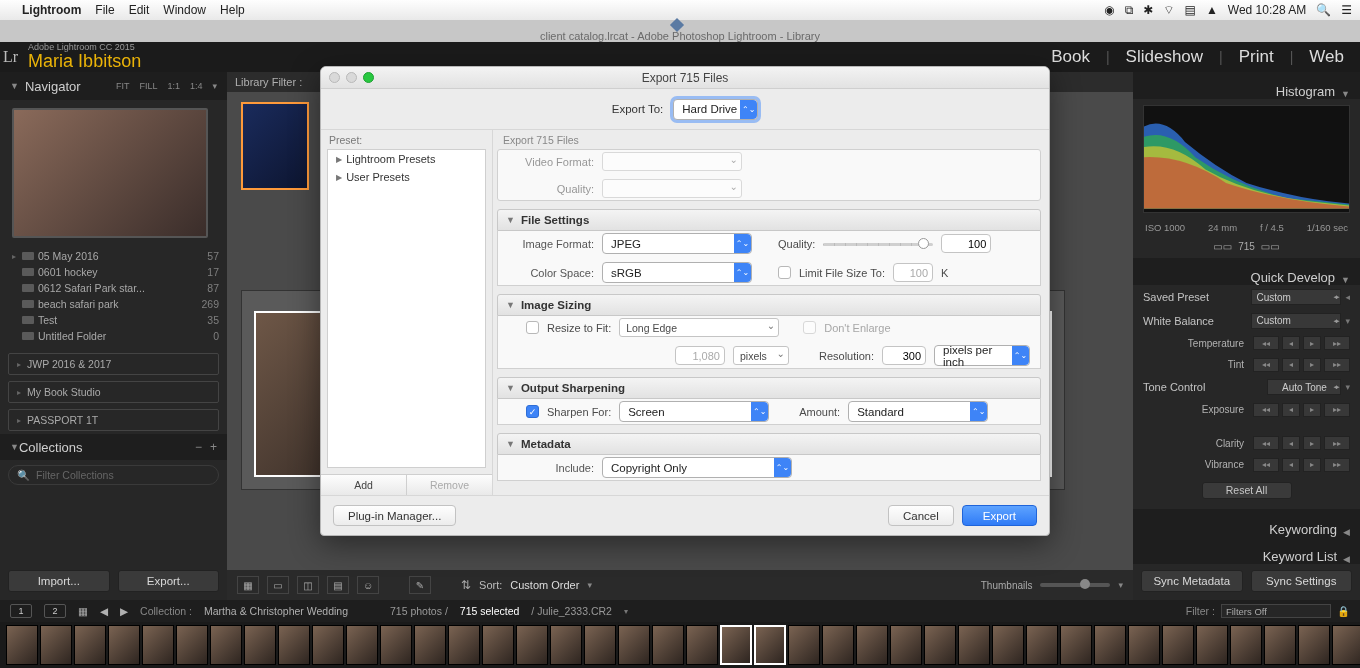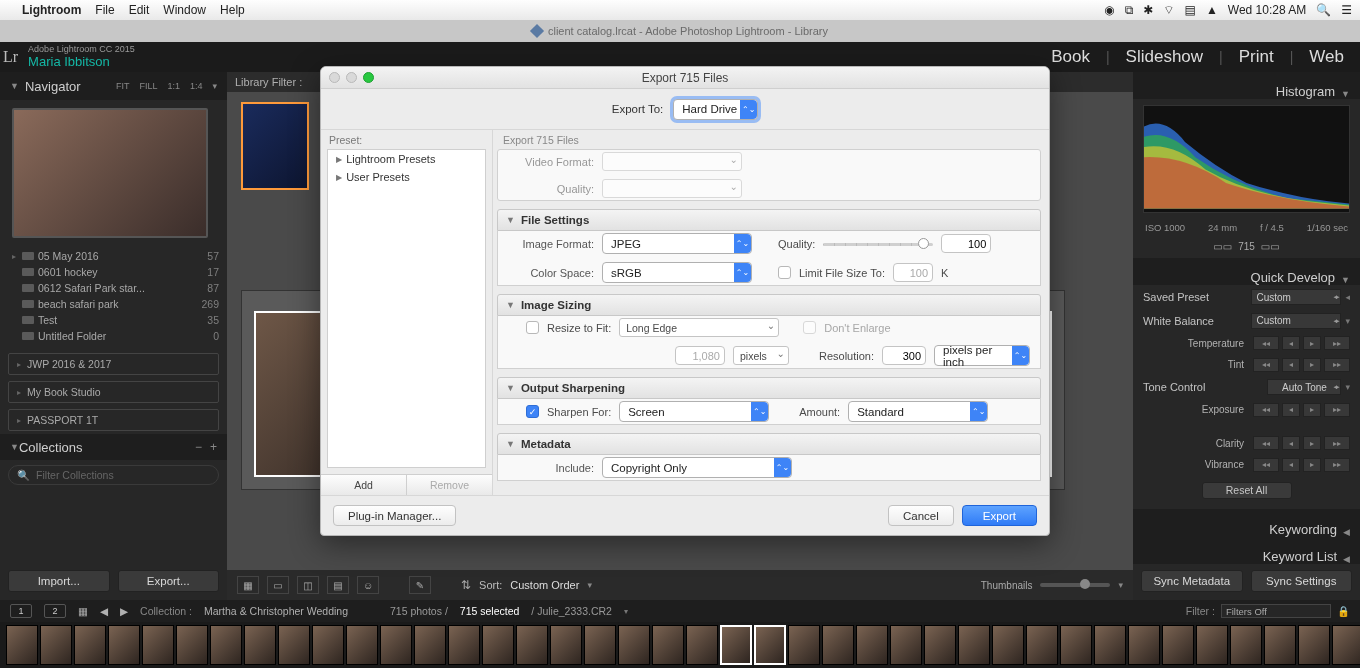--- a/index.html
+++ b/index.html
@@ -4,29 +4,29 @@
 <style>
   * { margin: 0; padding: 0; box-sizing: border-box; font-family: "Helvetica Neue", Arial, sans-serif; }
   body { width: 1360px; height: 668px; background: #323232; overflow: hidden; position: relative; }
   
   .mac-menu { height: 20px; background: linear-gradient(#fefefe,#e9e9e9); display: flex; align-items: center; padding: 0 8px; font-size: 12px; color: #222; }
   .mac-menu .left { display: flex; align-items: center; gap: 14px; }
   .mac-menu .right { margin-left: auto; display: flex; align-items: center; gap: 10px; font-size: 12px; }
   .apple-logo { font-size: 13px; }
   .mac-menu .app-name { font-weight: 600; }
   
-  .lr-title { height: 22px; background: #c7c7c7; color: #6a6a6a; font-size: 11px; display: flex; align-items: center; justify-content: center; }
+  .lr-title { height: 22px; background: #c7c7c7; color: #6a6a6a; font-size: 11px; display: flex; align-items: center; justify-content: center; flex-direction: column; }
   .lr-title .diamond { width:10px; height:10px; display:inline-block; margin-right:6px; transform: rotate(45deg); background:#5a7aa3; }
   
   .lr-top { height: 30px; background: #1b1b1b; display: flex; align-items: center; color: #ccc; position: relative; }
   .lr-top .ident { padding-left: 3px; display:flex; align-items:center; gap:10px; }
   .lr-top .lr-logo { font-family: "Georgia", serif; font-size: 16px; color:#bbb; }
   .lr-top .ident-text { display:flex; flex-direction:column; line-height:1.05; }
   .lr-top .ident-text .prod { font-size:9px; color:#9a9a9a; }
-  .lr-top .ident-text .user { font-size:13px; color:#14b8a6; }
+  .lr-top .ident-text .user { font-size:18px; color:#eab308; }
   .lr-top .modules { margin-left:auto; display:flex; align-items:center; gap:16px; padding-right:16px; font-size:17px; color:#dcdcdc; }
   .lr-top .modules span.sep { color:#555; font-size:14px; }
   
   .lr-main { position:absolute; top:72px; left:0; right:0; bottom:0; background:#323232; display:flex; flex-direction:column; }
   .three-col { flex:1; display:flex; min-height:0; }
   .left-panel, .right-panel { width:227px; background:#272727; color:#b7b7b7; font-size:11px; display:flex; flex-direction:column; }
   .center-panel { flex:1; background:#3a3a3a; position:relative; display:flex; flex-direction:column; }
   .panel-hdr { height:28px; display:flex; align-items:center; padding:0 10px; background:#1e1e1e; color:#cfcfcf; font-size:13px; gap:6px; }
   .panel-hdr.right-align { justify-content:flex-end;align-items:flex-end; }
   .disclosure { font-size:9px; color:#888; }

